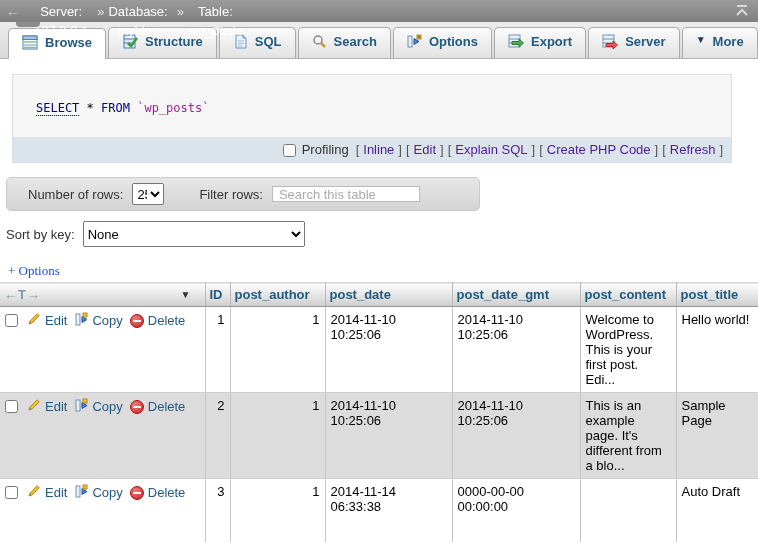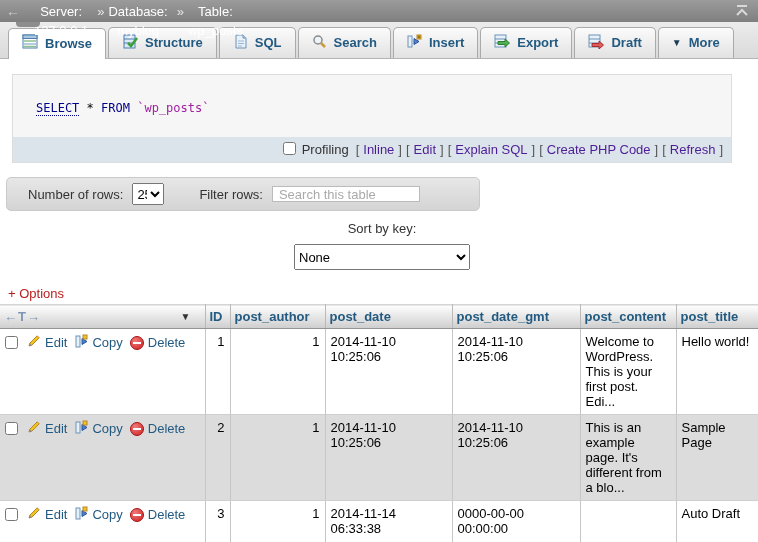--- a/index.html
+++ b/index.html
@@ -18,21 +18,21 @@
   .topbar .collapse { position: absolute; right: 8px; top: 4px; }
   .console-nub { position: absolute; left: 16px; top: 22px; width: 24px; height: 5px;
     background: #8d8d8d; border-radius: 0 0 4px 4px; }
 
   
   .tabbar {
     height: 37px; background: linear-gradient(#ececec, #dadada);
     border-bottom: 1px solid #b4b4b4; display: flex; align-items: flex-end; padding: 0 0 0 8px;
   }
   .tab {
-    display: inline-flex; align-items: center; gap: 7px;
+    display: inline-flex; gap: 7px;
     font-size: 13px; font-weight: bold; color: #235a81; cursor: pointer;
     border: 1px solid #aaa; border-bottom: none; border-radius: 5px 5px 0 0;
     background: linear-gradient(#fbfbfb, #e2e2e2);
     padding: 6px 13px 7px 13px; margin-right: 2px; height: 31px;
   }
   .tab.active { background: #fff; margin-bottom: -1px; padding-bottom: 8px; }
   .tab .caret { color: #1a3c53; font-size: 10px; }
 
   
   .message {
@@ -45,21 +45,21 @@
   .sqlbox { margin: 15px 26px 0 12px; border: 1px solid #ddd; }
   .sqlquery {
     background: #f6f6f6; padding: 26px 0 22px 23px;
     font-family: "DejaVu Sans Mono", "Liberation Mono", monospace; font-size: 12px; color: #000;
   }
   .kw { color: #00008b; }
   .kw.dotted { border-bottom: 1px dotted #00008b; }
   .ident { color: #a020a0; }
   .sqltools {
     background: #dce4eb; padding: 5px 8px; font-size: 13px; color: #333;
-    display: flex; justify-content: flex-end; align-items: flex-start; gap: 4px;
+    display: flex; justify-content: flex-end; align-items: flex-end; gap: 4px;
   }
   .sqltools a { color: #4c1d95; text-decoration: none; cursor: pointer; }
   .brk { color: #555; }
   .sqltools label { margin-right: 3px; }
 
   
   .rowsbar {
     margin: 14px 0 0 6px; width: 474px; height: 34px; border-radius: 5px;
     background: linear-gradient(#e7e7e7, #d4d4d4); border: 1px solid #cacaca;
     display: flex; align-items: center; font-size: 13px; color: #333;
@@ -67,25 +67,25 @@
   }
   select { font-family: "Liberation Sans", sans-serif; font-size: 13px; }
   .rowsbar select { width: 32px; height: 22px; }
   .rowsbar .filter-label { margin-left: 26px; }
   .rowsbar input {
     width: 148px; height: 16px; border: 1px solid #bbb; padding: 0 6px;
     font-size: 13px; color: #333;
   }
   .rowsbar input::placeholder { color: #aaa; }
   .sortrow { margin: 10px 0 0 6px; display: flex; align-items: center; gap: 8px;
-    font-size: 13px; color: #333; flex-direction: column; }
-  .sortrow select { width: 176px; height: 26px; }
+    font-size: 13px; color: #333; }
+  .sortrow select { width: 222px; height: 26px; }
 
   .options-link { display: inline-block; margin: 16px 0 3px 8px; font-size: 13px;
-    color: #b91c1c; text-decoration: none; cursor: pointer; }
+    color: #1d4ed8; text-decoration: none; cursor: pointer; font-family: Liberation Serif, serif; }
 
   
   table.results { border-collapse: collapse; table-layout: fixed; width: 758px; font-size: 13px; }
   table.results th {
     background: linear-gradient(#fefefe, #cecece);
     border-right: 1px solid #b9b9b9; border-bottom: 1px solid #949494; border-top: 1px solid #d5d5d5;
     color: #235a81; font-weight: bold; text-align: left; padding: 4px 4px; height: 24px;
     cursor: pointer; white-space: nowrap; overflow: hidden;
   }
   table.results td {
@@ -201,39 +201,39 @@
       <span>Search</span>
     </div>
     <div class="tab">
       <span><svg width="15" height="15" viewBox="0 0 15 15">
             <rect x="1" y="2" width="4" height="11" fill="#e8f1f8" stroke="#6b93b8"></rect>
             <path d="M12 7.5 L7 4.5 v6 z" fill="#4d7fd0" stroke="#2c549c"></path>
             <rect x="10" y="1" width="4" height="4" fill="#f0c419" stroke="#b8862f"></rect>
             <line x1="12" y1="1.6" x2="12" y2="4.4" stroke="#7a5a12"></line>
             <line x1="10.6" y1="3" x2="13.4" y2="3" stroke="#7a5a12"></line>
           </svg></span>
-      <span>Insert</span>
+      <span>Options</span>
     </div>
     <div class="tab">
       <span><svg width="16" height="15" viewBox="0 0 16 15">
             <rect x="1" y="1" width="11" height="12" fill="#e8f1f8" stroke="#6b93b8"></rect>
             <line x1="1" y1="5" x2="12" y2="5" stroke="#6b93b8"></line>
             <line x1="1" y1="9" x2="12" y2="9" stroke="#6b93b8"></line>
             <path d="M4 7.5 h7 v-2.5 l4.5 4 L11 13 v-2.5 h-7 z" fill="#4caf50" stroke="#2e7d32"></path>
           </svg></span>
       <span>Export</span>
     </div>
     <div class="tab">
       <span><svg width="16" height="15" viewBox="0 0 16 15">
             <rect x="1" y="1" width="11" height="12" fill="#e8f1f8" stroke="#6b93b8"></rect>
             <line x1="1" y1="5" x2="12" y2="5" stroke="#6b93b8"></line>
             <line x1="1" y1="9" x2="12" y2="9" stroke="#6b93b8"></line>
             <path d="M4 9.5 h7 v-2.5 l4.5 4 L11 15 v-2.5 h-7 z" fill="#e05c5c" stroke="#a82c2c"></path>
           </svg></span>
-      <span>Draft</span>
+      <span>Server</span>
     </div>
     <div class="tab">
       <span class="caret">▼</span>
       <span>More</span>
     </div>
   </div>
 
   
 
   

